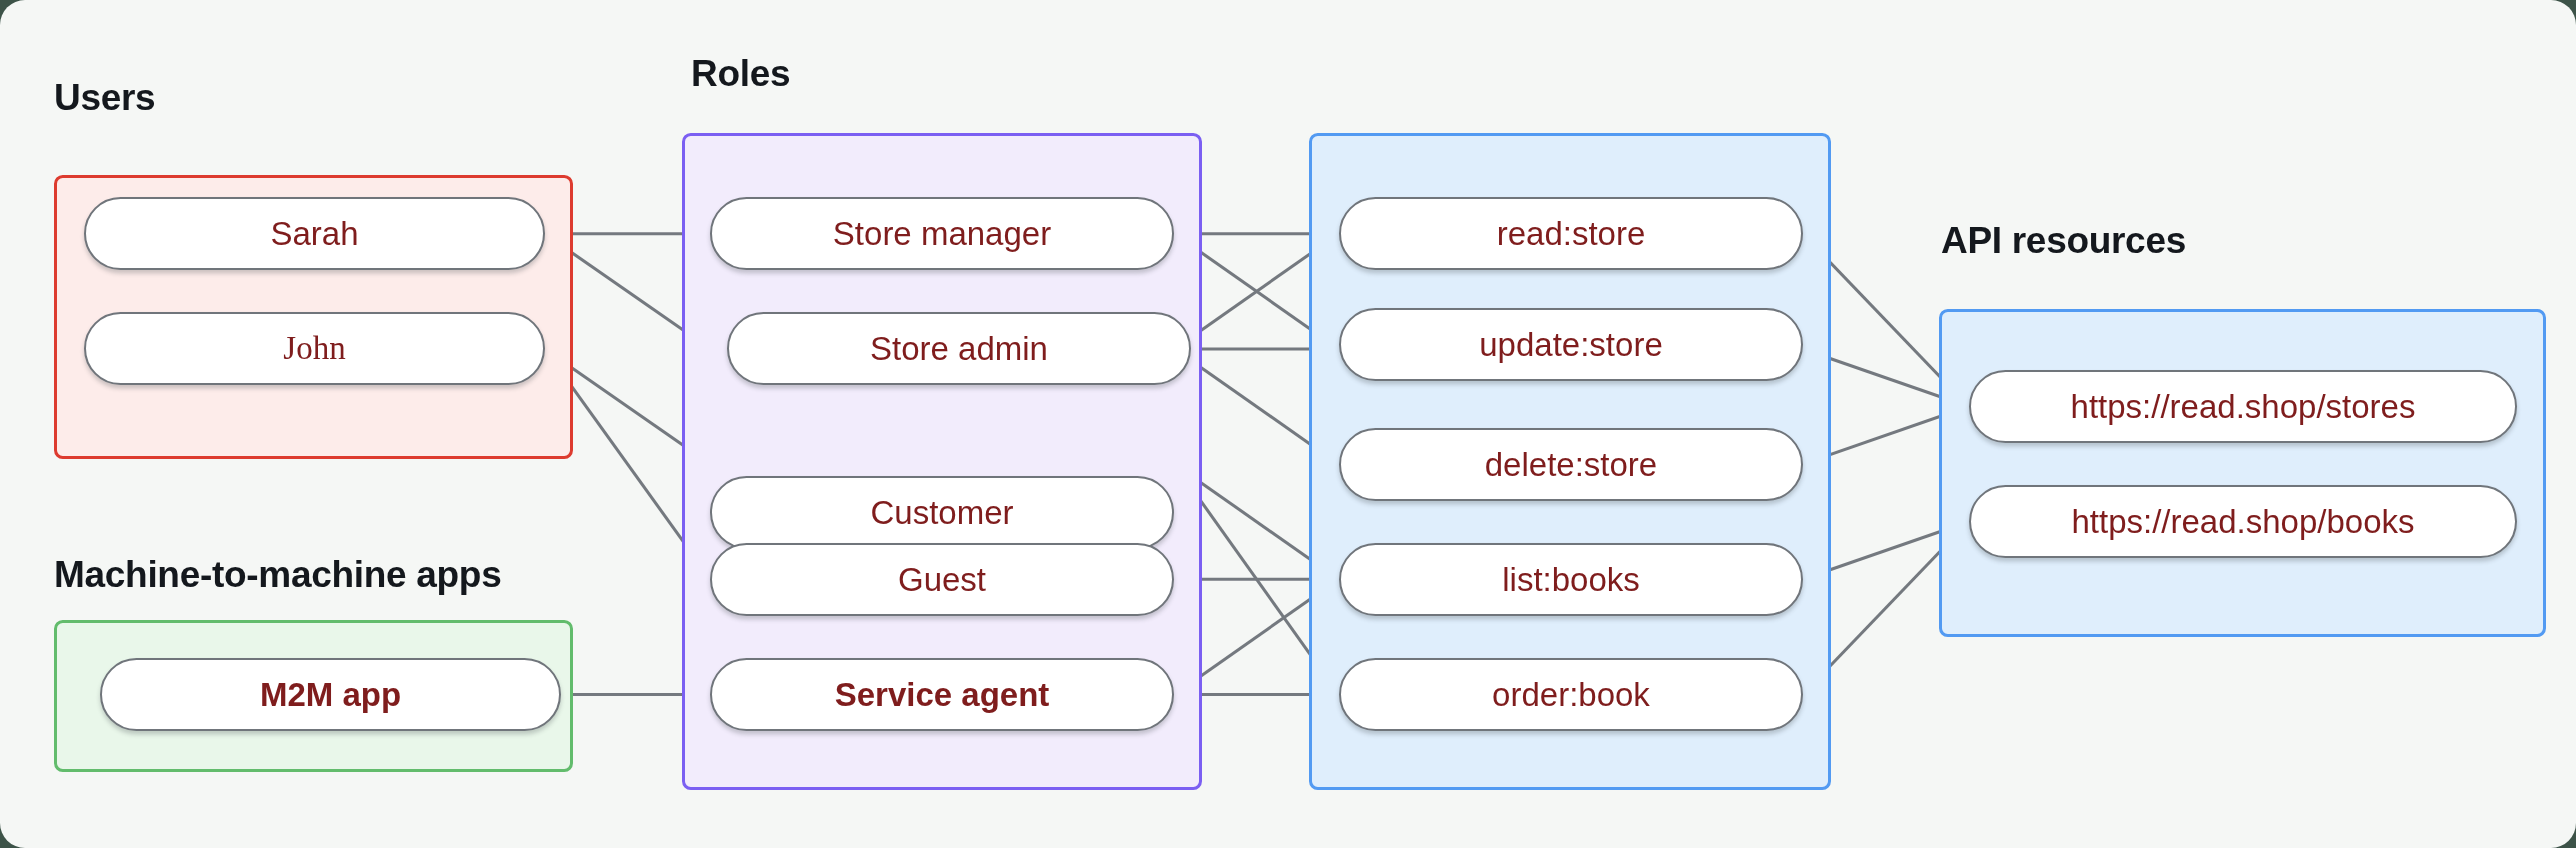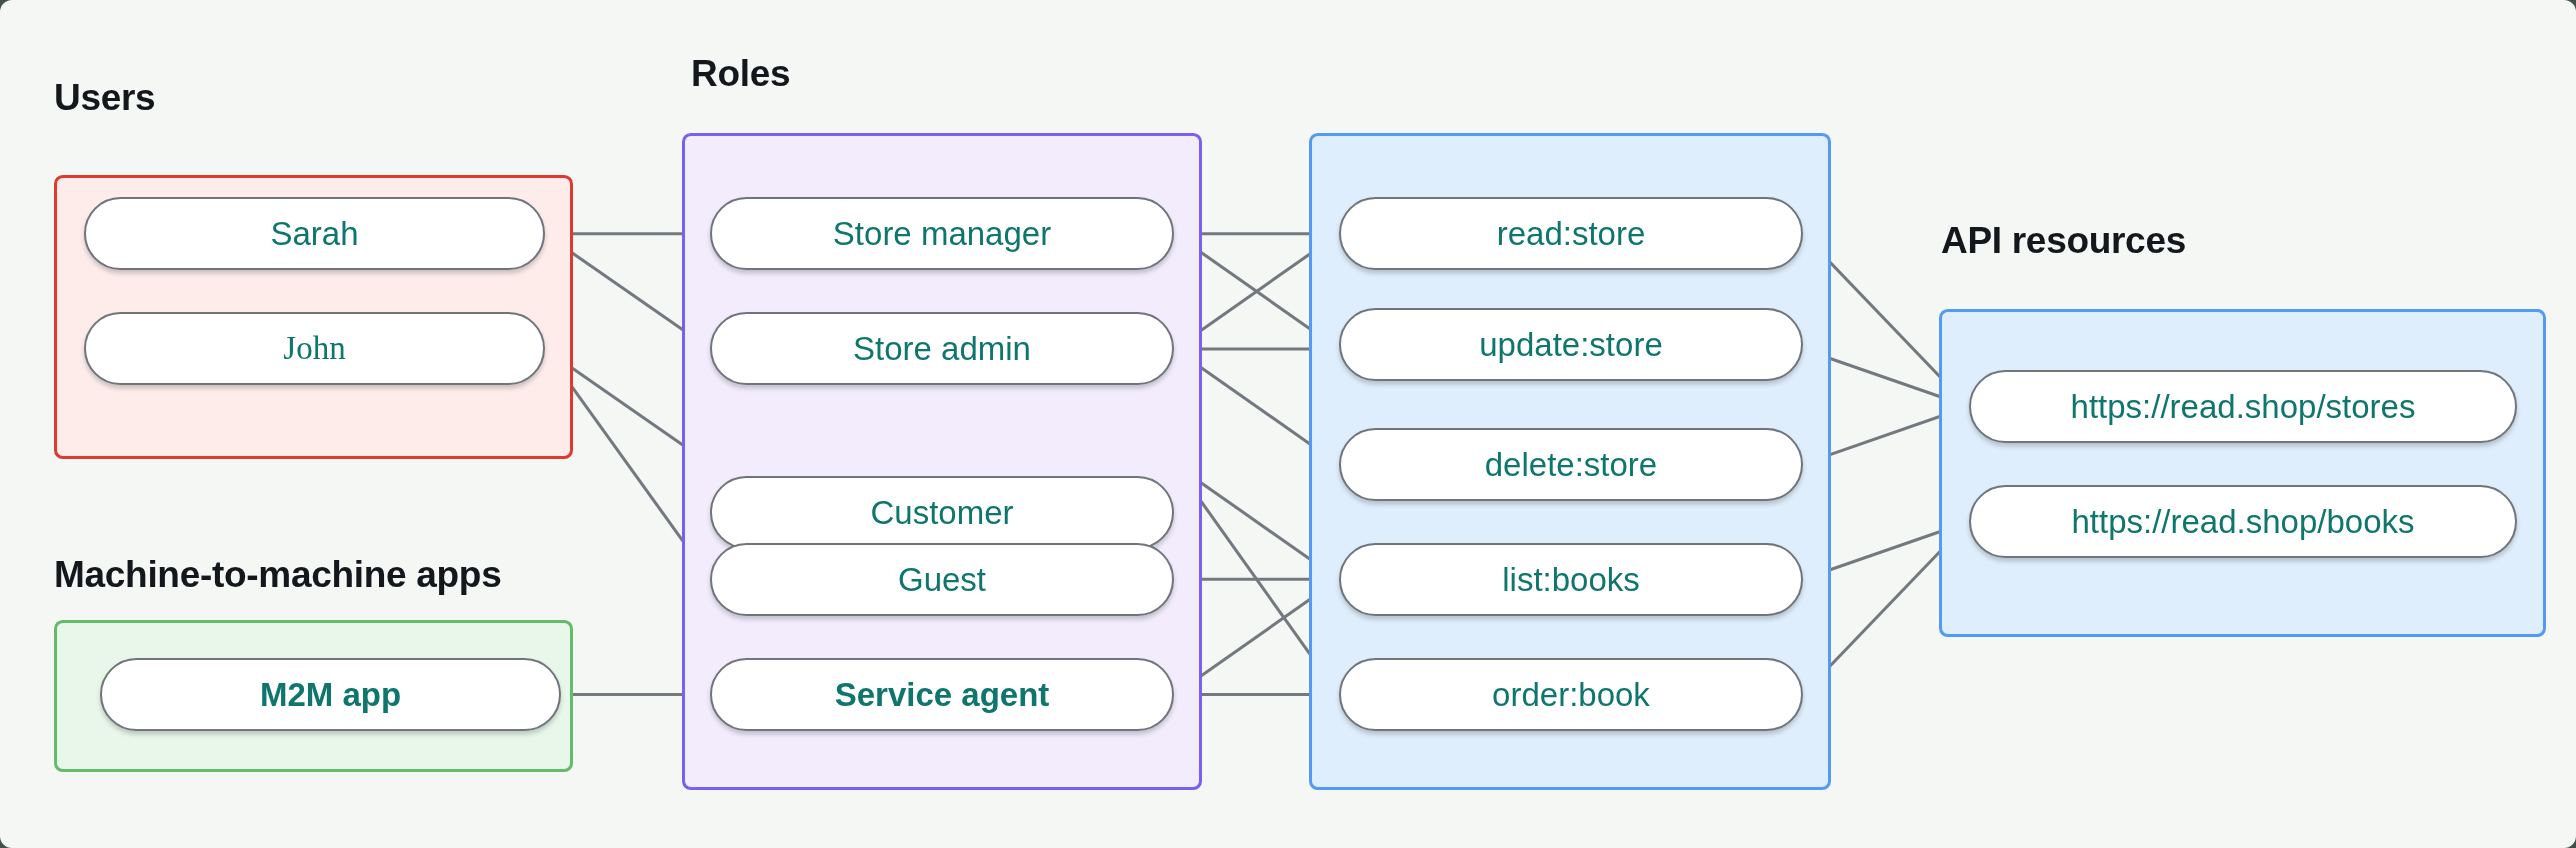--- a/index.html
+++ b/index.html
@@ -5,38 +5,38 @@
   html,body{margin:0;padding:0;}
   body{
     width:2576px;height:848px;
     background:#3d5348;
     font-family:"Liberation Sans", sans-serif;
     position:relative;
   }
   .frame{
     position:absolute;left:0;top:0;width:2576px;height:848px;
     background:#f5f7f5;
-    border-radius:12px;
+    border-radius:25px;
     overflow:hidden;
   }
   svg.edges{position:absolute;left:0;top:0;width:2576px;height:848px;}
   .glabel{
     position:absolute;
     font-size:37px;font-weight:600;color:#14181d;
     letter-spacing:-0.3px;line-height:45px;white-space:nowrap;
   }
   .gbox{
     position:absolute;
     border:3.5px solid;border-radius:8.7px;box-sizing:border-box;
   }
   .pill{
     position:absolute;height:73px;box-sizing:border-box;
     background:#ffffff;border:2.6px solid #70757b;border-radius:37px;
     display:flex;align-items:center;justify-content:center;
-    font-size:33px;color:#0f766e;white-space:nowrap;
+    font-size:33px;color:#7f1d1d;white-space:nowrap;
     box-shadow:0 3.5px 4.4px rgba(60,66,72,0.25);
   }
 </style>
 </head>
 <body>
 
 <div class="frame">
 
   <svg class="edges" id="edges-svg" viewBox="0 0 2952 972" xmlns="http://www.w3.org/2000/svg">
       <line x1="624" y1="268" x2="814" y2="268" stroke="#74797f" stroke-width="3.5"></line>
@@ -81,21 +81,21 @@
   <div class="gbox" id="box-users" style="left: 54px; top: 175px; width: 519px; height: 284px; border-color: rgb(221, 59, 47); background: rgb(253, 236, 234);"></div>
   <div class="gbox" id="box-m2m" style="left: 54px; top: 620px; width: 519px; height: 152px; border-color: rgb(98, 188, 108); background: rgb(233, 247, 234);"></div>
   <div class="gbox" id="box-roles" style="left: 682px; top: 133px; width: 520px; height: 657px; border-color: rgb(123, 95, 242); background: rgb(242, 236, 252);"></div>
   <div class="gbox" id="box-permissions" style="left: 1309px; top: 133px; width: 522px; height: 657px; border-color: rgb(82, 154, 242); background: rgb(223, 238, 252);"></div>
   <div class="gbox" id="box-resources" style="left: 1939px; top: 309px; width: 607px; height: 328px; border-color: rgb(82, 154, 242); background: rgb(223, 238, 252);"></div>
 
 <div class="pill" style="left: 84px; top: 197px; width: 461px;">Sarah</div>
     <div class="pill" style="left: 84px; top: 312px; width: 461px; font-family: Liberation Serif, serif;">John</div>
     <div class="pill" style="left: 100px; top: 658px; width: 461px; font-weight: bold;">M2M app</div>
     <div class="pill" style="left: 710px; top: 197px; width: 464px;">Store manager</div>
-    <div class="pill" style="left: 710px; top: 312px; width: 464px;">Store admin</div>
+    <div class="pill" style="left: 727px; top: 312px; width: 464px;">Store admin</div>
     <div class="pill" style="left: 710px; top: 428px; width: 464px; margin-top: 48px;">Customer</div>
     <div class="pill" style="left: 710px; top: 543px; width: 464px;">Guest</div>
     <div class="pill" style="left: 710px; top: 658px; width: 464px; font-weight: bold;">Service agent</div>
     <div class="pill" style="left: 1339px; top: 197px; width: 464px;">read:store</div>
     <div class="pill" style="left: 1339px; top: 308px; width: 464px;">update:store</div>
     <div class="pill" style="left: 1339px; top: 428px; width: 464px;">delete:store</div>
     <div class="pill" style="left: 1339px; top: 543px; width: 464px;">list:books</div>
     <div class="pill" style="left: 1339px; top: 658px; width: 464px;">order:book</div>
     <div class="pill" style="left: 1969px; top: 370px; width: 548px;">https://read.shop/stores</div>
     <div class="pill" style="left: 1969px; top: 485px; width: 548px;">https://read.shop/books</div>

